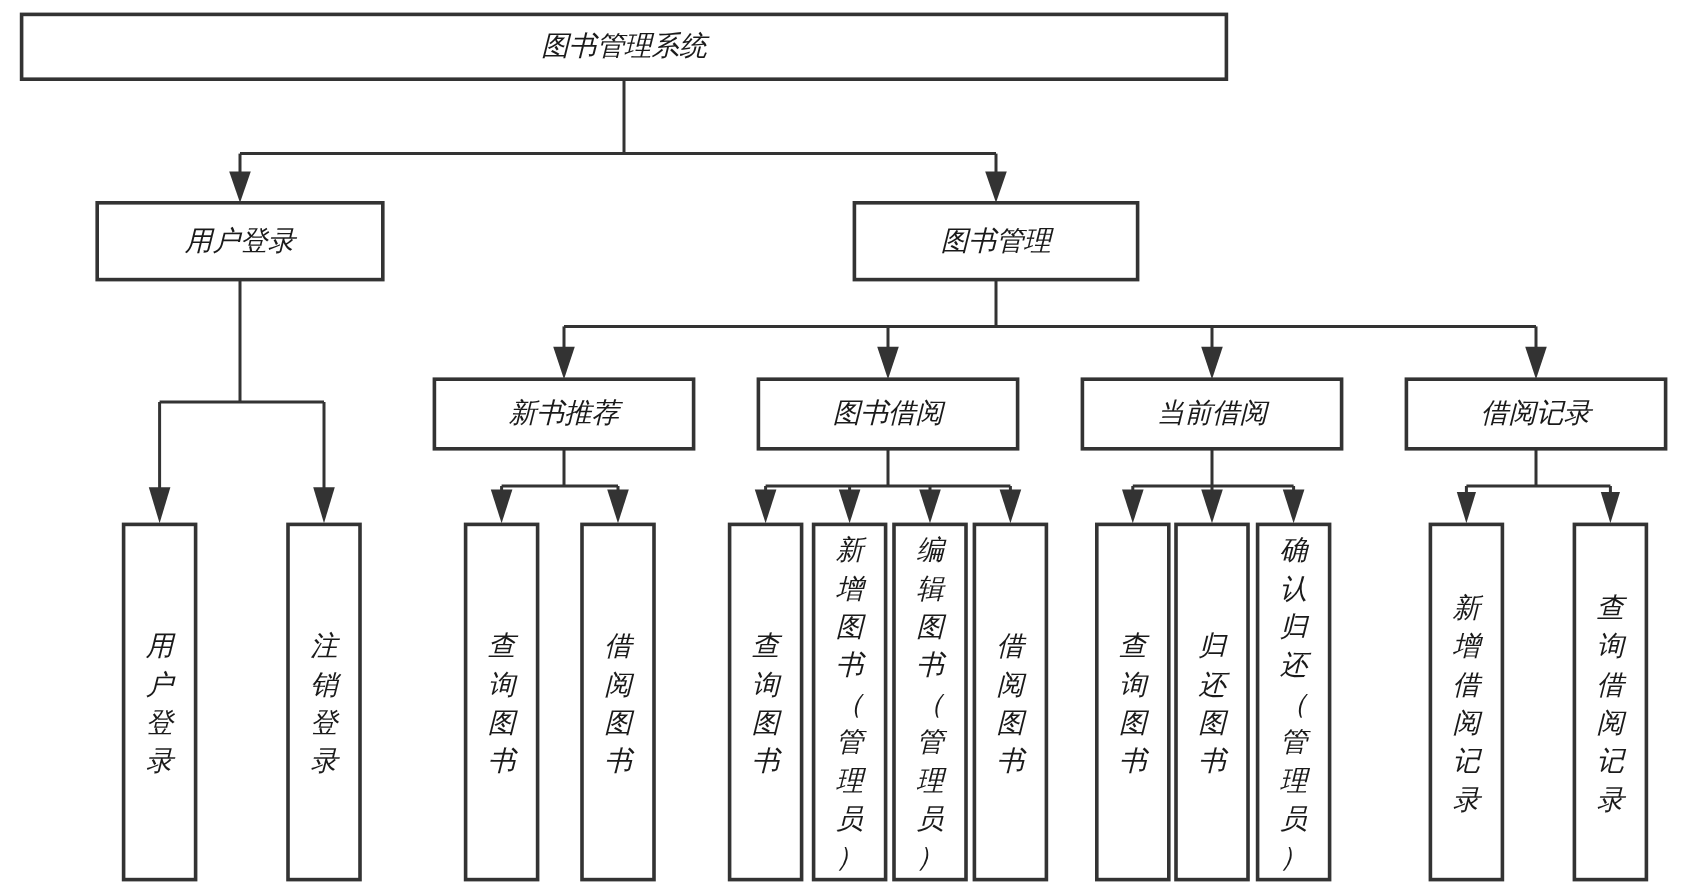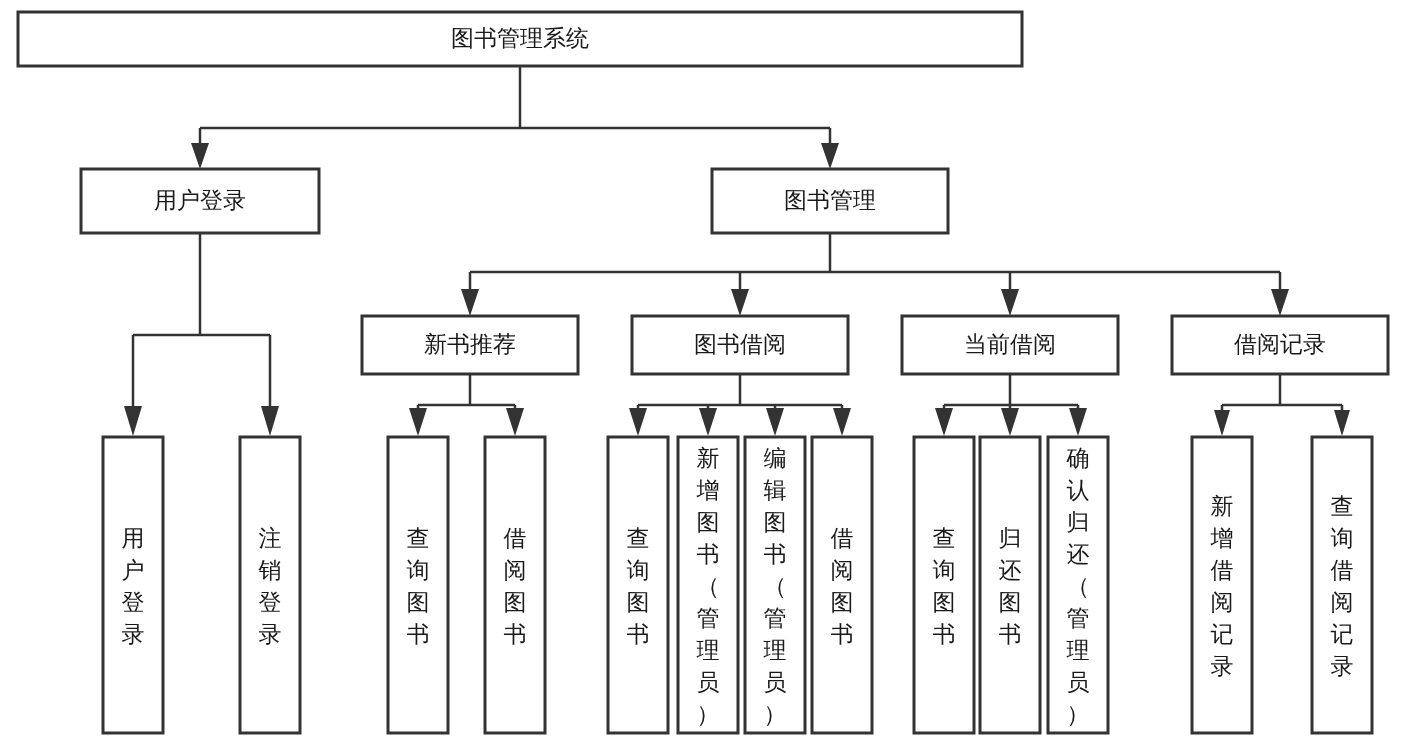--- a/index.html
+++ b/index.html
@@ -13,20 +13,21 @@
     font-family: "Liberation Sans", "DejaVu Sans", sans-serif;
     position: relative;
     overflow: hidden;
   }
   #diagram-root {
     position: absolute;
     left: 0;
     top: 0;
     width: 1405px;
     height: 590px;
+    font-style: italic;
   }
   .node-box {
     fill: #ffffff;
     stroke: #333333;
     stroke-width: 3;
   }
   .node-label-h {
     font-family: "Liberation Sans", "DejaVu Sans", sans-serif;
     font-size: 23px;
     fill: #1a1a1a;

